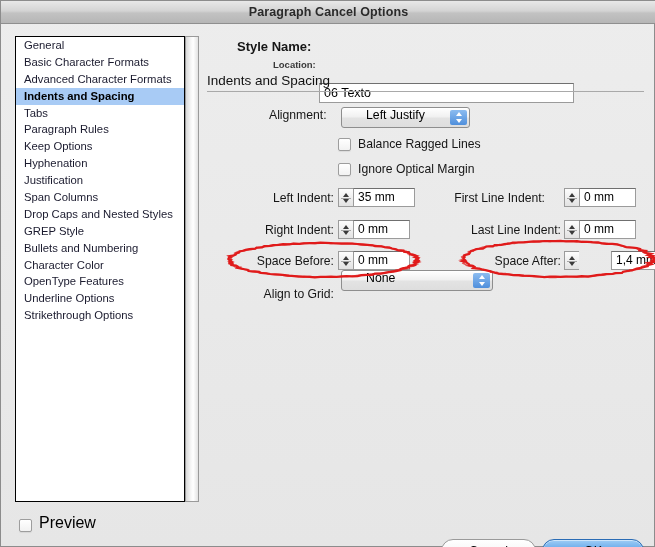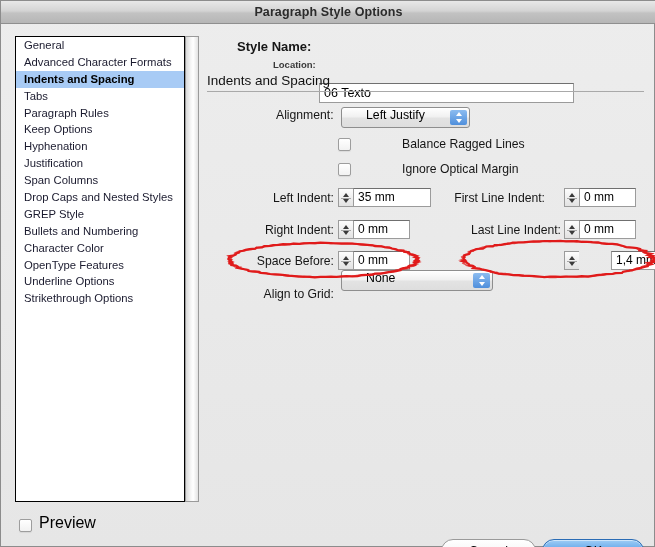--- a/index.html
+++ b/index.html
@@ -97,21 +97,21 @@
   .popup .arrowbox{
     position:absolute;right:2px;top:2px;bottom:2px;width:17px;
     background:linear-gradient(to bottom,#8cbcf0,#4f8fdc);
     border-radius:2px;
     display:flex;flex-direction:column;align-items:center;justify-content:center;
   }
   .popup .arrowbox .ar{width:0;height:0;border-left:3.5px solid transparent;border-right:3.5px solid transparent;}
   .popup .arrowbox .up{border-bottom:4px solid #ffffff;margin-bottom:1.5px;}
   .popup .arrowbox .dn{border-top:4px solid #ffffff;margin-top:1.5px;}
   
-  .cbrow{position:absolute;display:flex;align-items:flex-end;gap:44px;}
+  .cbrow{position:absolute;display:flex;align-items:flex-end;}
   .cbox{
     width:13px;height:13px;box-sizing:border-box;
     background:linear-gradient(to bottom,#ffffff,#f2f2f2);
     border:1px solid #9d9d9d;border-radius:2px;margin-right:7px;
     box-shadow:0 1px 1px rgba(0,0,0,.07);
   }
   .cbrow .cbl{font-size:12.2px;color:#161616;white-space:nowrap;}
   
   #preview-row{position:absolute;left:18px;top:513px;display:flex;align-items:flex-end;}
   .btn{
@@ -133,25 +133,26 @@
   }
   
   #annotations{position:absolute;left:0;top:0;width:655px;height:547px;pointer-events:none;}
 </style>
 </head>
 <body>
 
 <div id="dialog">
 
   <div id="titlebar">
-    <span class="title">Paragraph Style Options</span>
+    <span class="title">Paragraph Cancel Options</span>
   </div>
 
   <div id="sidebar">
       <div class="side-item"><span>General</span></div>
+      <div class="side-item"><span>Basic Character Formats</span></div>
       <div class="side-item"><span>Advanced Character Formats</span></div>
       <div class="side-item selected"><span>Indents and Spacing</span></div>
       <div class="side-item"><span>Tabs</span></div>
       <div class="side-item"><span>Paragraph Rules</span></div>
       <div class="side-item"><span>Keep Options</span></div>
       <div class="side-item"><span>Hyphenation</span></div>
       <div class="side-item"><span>Justification</span></div>
       <div class="side-item"><span>Span Columns</span></div>
       <div class="side-item"><span>Drop Caps and Nested Styles</span></div>
       <div class="side-item"><span>GREP Style</span></div>
@@ -161,21 +162,21 @@
       <div class="side-item"><span>Underline Options</span></div>
       <div class="side-item"><span>Strikethrough Options</span></div>
     </div>
   <div id="sidebar-scroll"></div>
 
   <div id="style-name-label" class="lbl">Style Name:</div>
   <input id="style-name-input" type="text" value="06 Texto" style="">
   <div id="location-label">Location:</div>
   <div id="section-heading">Indents and Spacing</div>
 
-  <div class="row" style="left:275px;top:107px;text-align:right;">
+  <div class="row" style="left:268px;top:107px;text-align:right;">
     <span class="lbl">Alignment:</span>
   </div>
   <div class="popup" style="position:absolute;left:340px;top:106px;width:129px;">
     <span>Left Justify</span>
     <span class="arrowbox">
       <i class="ar up"></i>
         <i class="ar dn"></i>
     </span>
   </div>
 
@@ -186,21 +187,21 @@
   <div class="cbrow" style="left:337px;top:161px;">
     <span class="cbox"></span>
     <span class="cbl">Ignore Optical Margin</span>
   </div>
 
   <div class="lbl lbl-right" style="position:absolute;left:215px;top:190px;width:118px;">Left Indent:</div>
   <div class="stepper" style="position:absolute;left:337px;top:187px;">
     <i class="ar up"></i>
       <i class="ar dn"></i>
   </div>
-  <div class="field" style="position:absolute;left:352px;top:187px;width:78px;">35 mm</div>
+  <div class="field" style="position:absolute;left:352px;top:187px;width:62px;">35 mm</div>
 
   <div class="lbl lbl-right" style="position:absolute;left:412px;top:190px;width:132px;">First Line Indent:</div>
   <div class="stepper" style="position:absolute;left:563px;top:187px;">
     <i class="ar up"></i>
       <i class="ar dn"></i>
   </div>
   <div class="field" style="position:absolute;left:578px;top:187px;width:57px;">0 mm</div>
 
   <div class="lbl lbl-right" style="position:absolute;left:215px;top:222px;width:118px;">Right Indent:</div>
   <div class="stepper" style="position:absolute;left:337px;top:219px;">
@@ -216,20 +217,21 @@
   </div>
   <div class="field" style="position:absolute;left:578px;top:219px;width:57px;">0 mm</div>
 
   <div class="lbl lbl-right" style="position:absolute;left:215px;top:253px;width:118px;">Space Before:</div>
   <div class="stepper" style="position:absolute;left:337px;top:250px;">
     <i class="ar up"></i>
       <i class="ar dn"></i>
   </div>
   <div class="field" style="position:absolute;left:352px;top:250px;width:57px;">0 mm</div>
 
+  <div class="lbl lbl-right" style="position:absolute;left:450px;top:253px;width:110px;">Space After:</div>
   <div class="stepper" style="position:absolute;left:563px;top:250px;">
     <i class="ar up"></i>
       <i class="ar dn"></i>
   </div>
   <div class="field" style="position:absolute;left:610px;top:250px;width:57px;">1,4 mm</div>
 
   <div class="lbl lbl-right" style="position:absolute;left:215px;top:286px;width:118px;">Align to Grid:</div>
   <div class="popup" style="position:absolute;left:340px;top:269px;width:152px;">
     <span>None</span>
     <span class="arrowbox">

